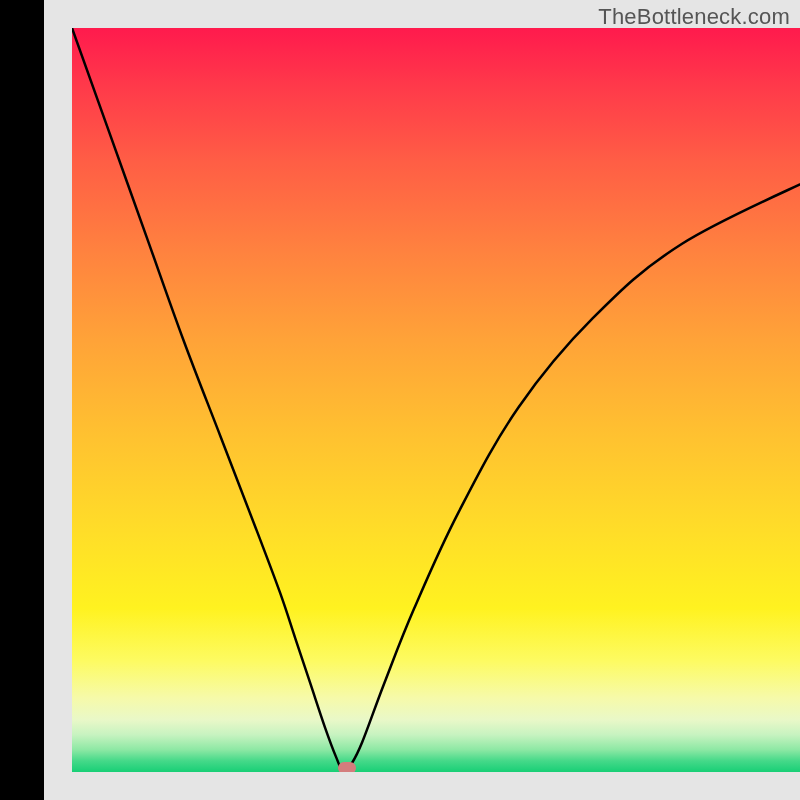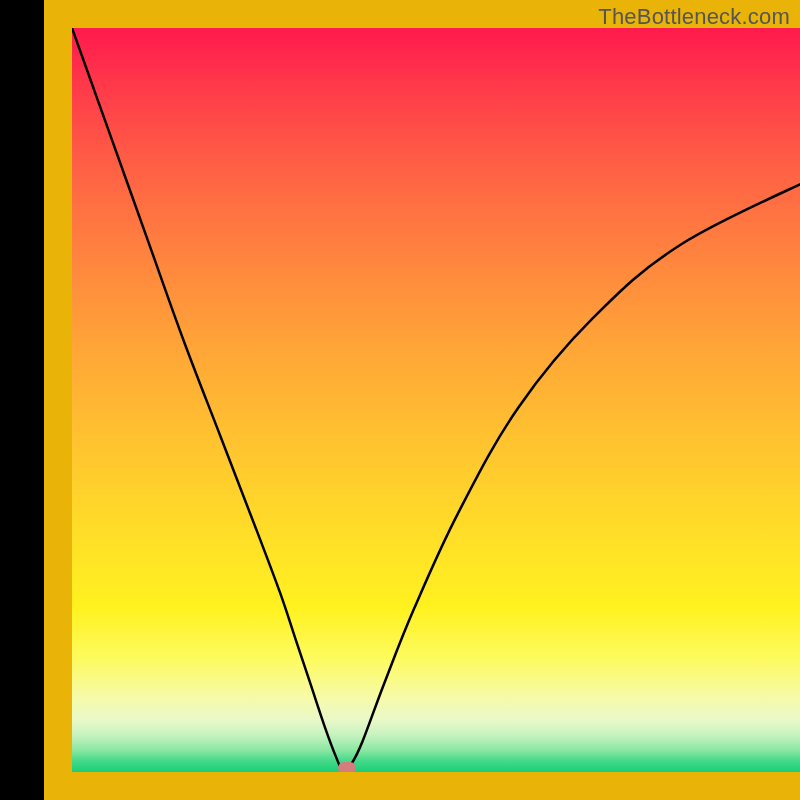--- a/index.html
+++ b/index.html
@@ -6,21 +6,21 @@
   body {
     width: 800px;
     height: 800px;
     background: #000;
     position: relative;
     font-family: Arial, Helvetica, sans-serif;
   }
   .frame {
     position: absolute;
     inset: 0;
-    background: #eab308;
+    background: #e5e5e5;
     margin-left: 44px;
   }
   .plot-area {
     position: absolute;
     left: 28px;
     top: 28px;
     width: 744px;
     height: 744px;
     overflow: hidden;
   }

